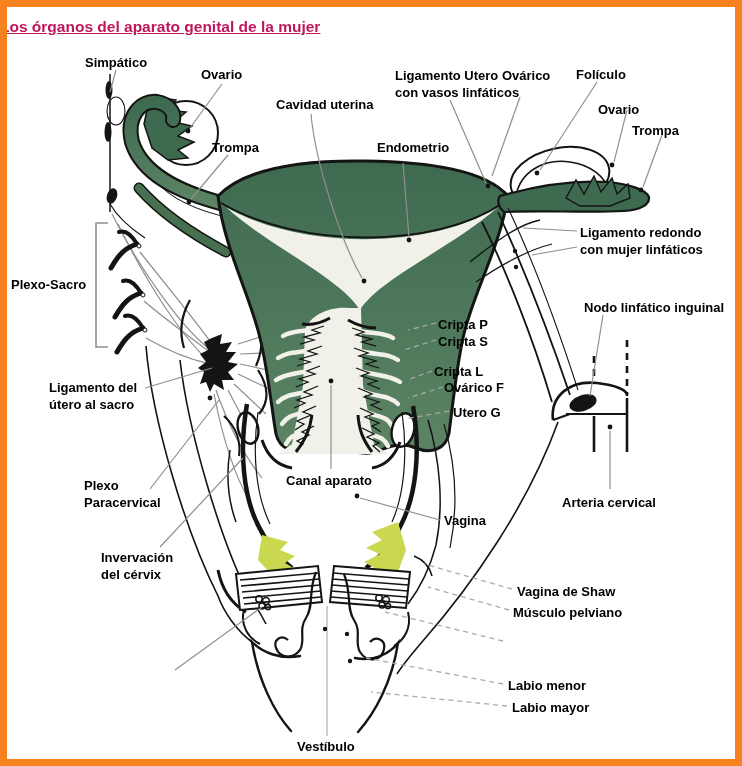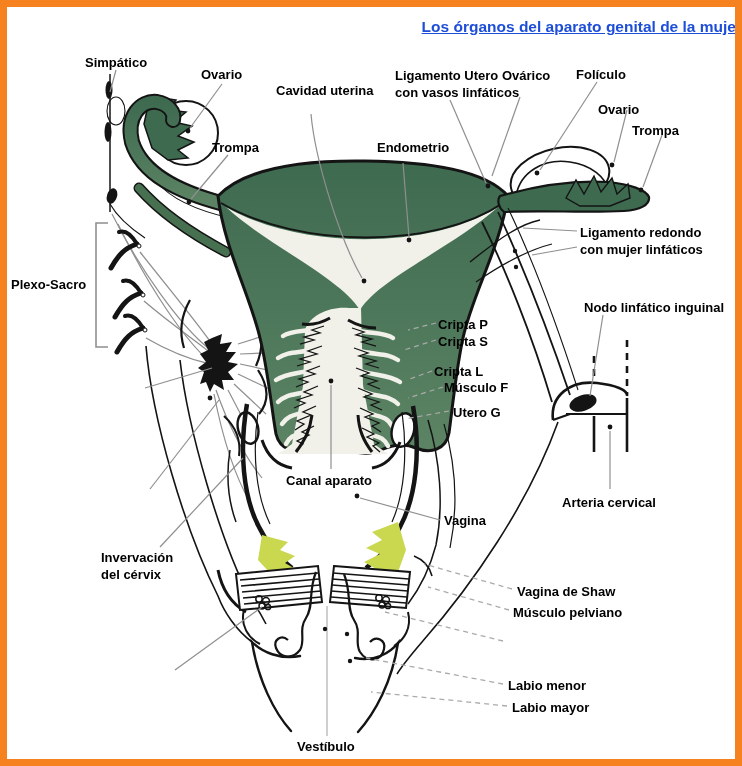--- a/index.html
+++ b/index.html
@@ -1,20 +1,20 @@
 <!DOCTYPE html>
 <html style="--frame-orange: #F5821F; --organ-green: #3E6A50; --organ-green-light: #5C8464; --muscle-yellow: #C9D84F; --ink: #141414; --leader-gray: #8F8F8F;"><head>
 <meta charset="utf-8">
 <style>
   html,body{margin:0;padding:0;background:#fff;}
   .stage{position:relative;width:742px;height:766px;background:#fff;overflow:hidden;
          font-family:"Liberation Sans",sans-serif;}
   .frame{position:absolute;inset:0;border:7px solid var(--frame-orange,#F5821F);
          box-sizing:border-box;pointer-events:none;z-index:6;}
-  .title{position:absolute;top:18px;left:0;width:742px;text-align:right;color:#1d4ed8;
+  .title{position:absolute;top:18px;left:0;width:742px;text-align:left;color:#be185d;
          font-weight:bold;font-size:15.5px;text-decoration:underline;z-index:4;}
   .lbl{position:absolute;color:#000;font-weight:bold;font-size:13px;line-height:1.32;
        white-space:pre-line;z-index:4;}
   svg.art{position:absolute;inset:0;z-index:1;}
   .ink{stroke:var(--ink,#141414);fill:none;}
   .green-fill{fill:url(#gGreen);stroke:var(--ink,#141414);}
   .green-solid{fill:var(--organ-green,#3E6A50);stroke:var(--ink,#141414);}
   .white-fill{fill:#fff;stroke:var(--ink,#141414);}
   .cav{fill:#F1F1EA;stroke:none;}
   .gray{stroke:var(--leader-gray,#8F8F8F);fill:none;}
@@ -282,38 +282,42 @@
       <circle class="dot" cx="325" cy="629" r="2.2"></circle>
       <circle class="dot" cx="347" cy="634" r="2.2"></circle>
       <circle class="dot" cx="350" cy="661" r="2.2"></circle>
     </g>
   </svg>
 
   <div class="title">Los órganos del aparato genital de la mujer</div>
 
   <div class="lbl" style="left:85px;top:54px">Simpático</div>
   <div class="lbl" style="left:201px;top:66px">Ovario</div>
-  <div class="lbl" style="left:276px;top:82px">Cavidad uterina</div>
+  <div class="lbl" style="left:276px;top:96px">Cavidad uterina</div>
   <div class="lbl" style="left:395px;top:67px">Ligamento Utero Ovárico
 con vasos linfáticos</div>
   <div class="lbl" style="left:576px;top:66px">Folículo</div>
   <div class="lbl" style="left:598px;top:101px">Ovario</div>
   <div class="lbl" style="left:632px;top:122px">Trompa</div>
   <div class="lbl" style="left:212px;top:139px">Trompa</div>
   <div class="lbl" style="left:377px;top:139px">Endometrio</div>
   <div class="lbl" style="left:580px;top:224px">Ligamento redondo
 con mujer linfáticos</div>
   <div class="lbl" style="left:11px;top:276px">Plexo-Sacro</div>
   <div class="lbl" style="left:584px;top:299px">Nodo linfático inguinal</div>
   <div class="lbl" style="left:438px;top:316px">Cripta P</div>
   <div class="lbl" style="left:438px;top:333px">Cripta S</div>
   <div class="lbl" style="left:434px;top:363px">Cripta L</div>
-  <div class="lbl" style="left:444px;top:379px">Músculo F</div>
+  <div class="lbl" style="left:444px;top:379px">Ovárico F</div>
   <div class="lbl" style="left:453px;top:404px">Utero G</div>
+  <div class="lbl" style="left:49px;top:379px">Ligamento del
+útero al sacro</div>
   <div class="lbl" style="left:286px;top:472px">Canal aparato</div>
+  <div class="lbl" style="left:84px;top:477px">Plexo
+Paracervical</div>
   <div class="lbl" style="left:562px;top:494px">Arteria cervical</div>
   <div class="lbl" style="left:444px;top:512px">Vagina</div>
   <div class="lbl" style="left:101px;top:549px">Invervación
 del cérvix</div>
   <div class="lbl" style="left:517px;top:583px">Vagina de Shaw</div>
   <div class="lbl" style="left:513px;top:604px">Músculo pelviano</div>
   <div class="lbl" style="left:508px;top:677px">Labio menor</div>
   <div class="lbl" style="left:512px;top:699px">Labio mayor</div>
   <div class="lbl" style="left:297px;top:738px">Vestíbulo</div>
 

